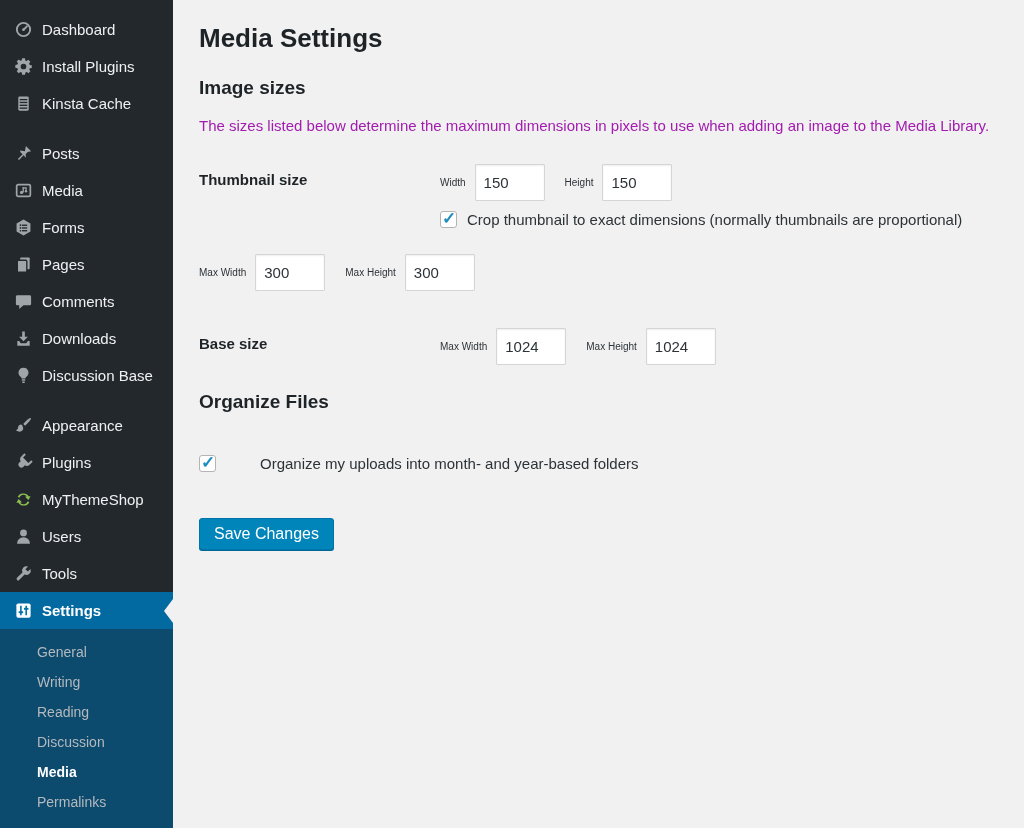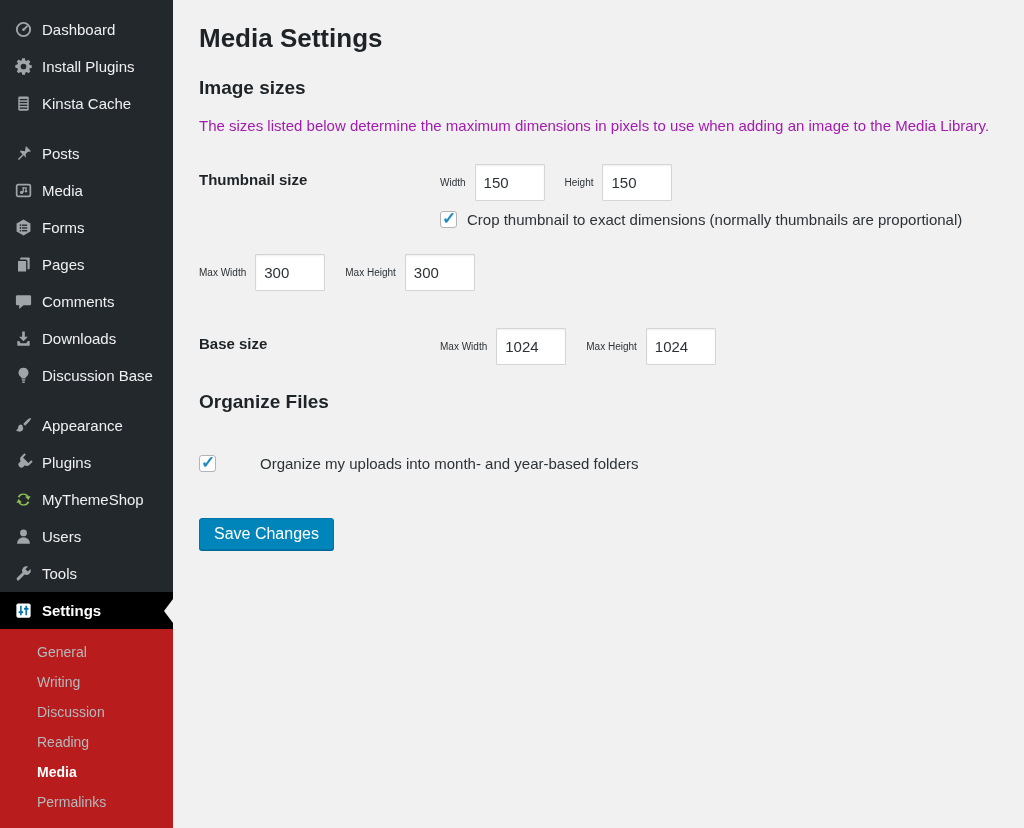--- a/index.html
+++ b/index.html
@@ -23,30 +23,30 @@
     padding-left: 9px; cursor: pointer;
     font-size: 15px; color: #f0f0f1;
   }
   .mi .ico {
     width: 20px; height: 20px; margin: 0 9px 0 4px;
     color: #a0a5aa; display: inline-flex; align-items: center; justify-content: center;
     flex: 0 0 20px;
   }
   .mi .ico svg { width: 19px; height: 19px; display: block; }
   .mi.sep { margin-top: 13px; }
-  .mi.active { background: #000000; color: #fff; font-weight: 600; }
+  .mi.active { background: #0369a1; color: #fff; font-weight: 600; }
   .mi.active .ico { color: #fff; }
   .mi.active .arrow {
     position: absolute; right: 0; top: 50%; margin-top: -12px;
     width: 0; height: 0;
     border-top: 12px solid transparent;
     border-bottom: 12px solid transparent;
     border-right: 9px solid #f1f1f1;
   }
-  .submenu { background: #b91c1c; padding: 8px 0 12px 0; flex: 1 1 auto; }
+  .submenu { background: #0c4a6e; padding: 8px 0 12px 0; flex: 1 1 auto; }
   .smi {
     height: 30px; display: flex; align-items: center;
     padding-left: 37px; font-size: 14px; color: #b4b9be; cursor: pointer;
   }
   .smi.current { color: #fff; font-weight: 700; }
   
   .content {
     position: absolute; left: 173px; top: 0; width: 851px; height: 828px;
     padding: 22px 20px 0 26px; background: #f1f1f1;
   }
@@ -278,24 +278,24 @@
   </div>
 
   <div class="submenu">
     <div class="smi">
         <span>General</span>
       </div>
     <div class="smi">
         <span>Writing</span>
       </div>
     <div class="smi">
+        <span>Reading</span>
+      </div>
+    <div class="smi">
         <span>Discussion</span>
-      </div>
-    <div class="smi">
-        <span>Reading</span>
       </div>
     <div class="smi current">
         <span>Media</span>
       </div>
     <div class="smi">
         <span>Permalinks</span>
       </div>
   </div>
 </div>
 

